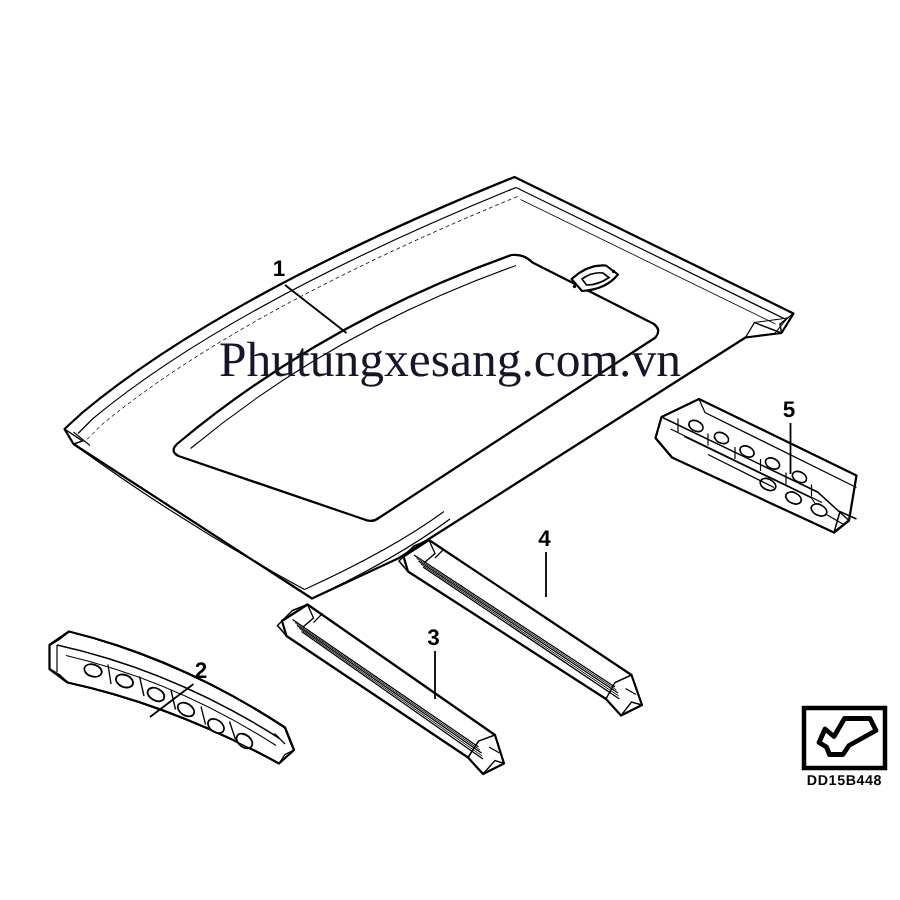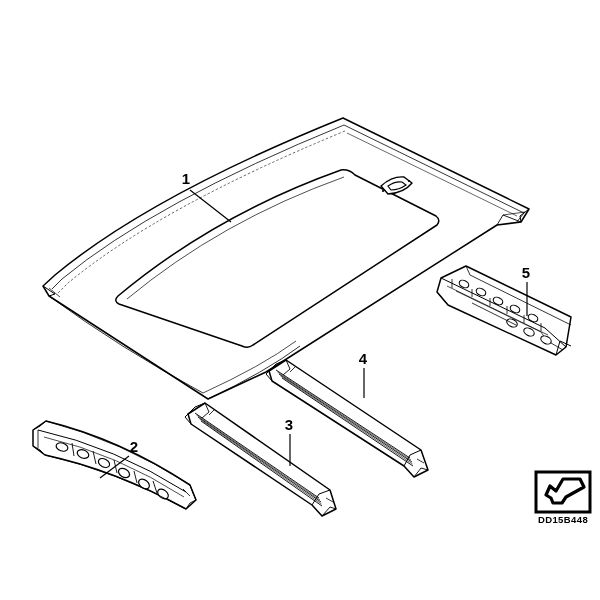--- a/index.html
+++ b/index.html
@@ -266,14 +266,15 @@
                L 584 487
                L 566 497
                L 562 503
                L 553 503
                L 551 498 Z" fill="#ffffff" stroke="#000000" stroke-width="3.2" stroke-linejoin="round"></path>
     </g>
     <text class="code-label" x="563" y="523" text-anchor="middle">DD15B448</text>
 
   </svg>
 
+  <div class="watermark">Phutungxesang.com.vn</div>
 
 </div>
 
 </body></html>

